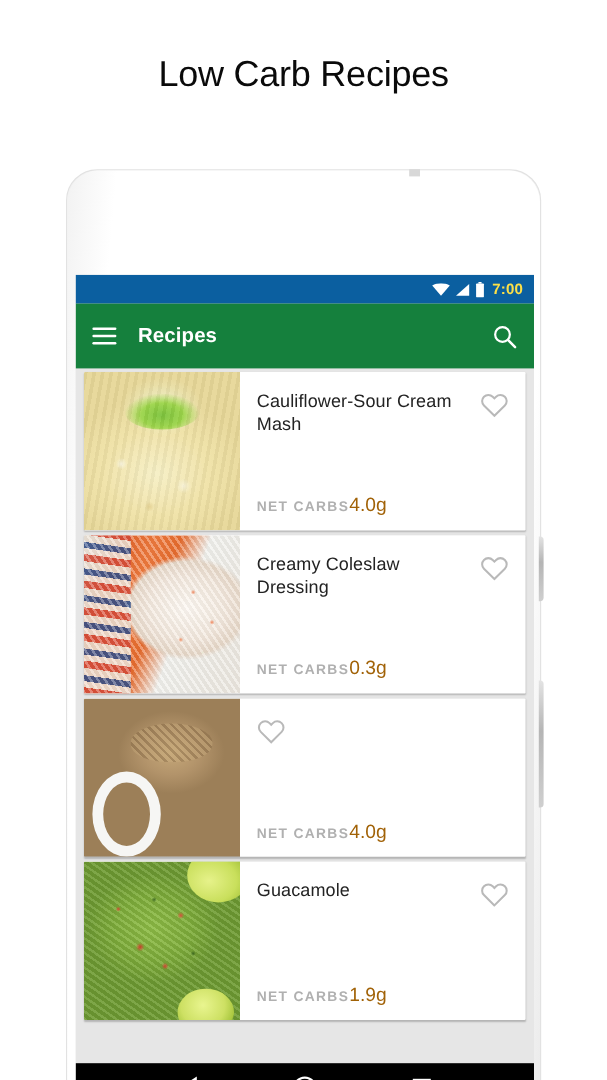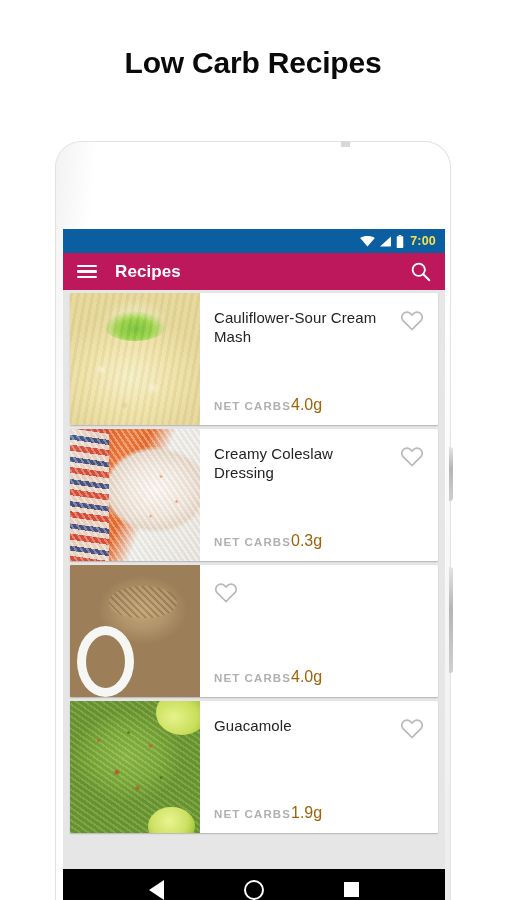--- a/index.html
+++ b/index.html
@@ -9,21 +9,21 @@
     font-family:"Liberation Sans", sans-serif;
     overflow:hidden;
     position:relative;
   }
 
   
   .page-title {
     position:absolute; top:0; left:0; right:0;
     height:100px;
     display:flex; align-items:center; justify-content:center;
-    font-size:30px; font-weight:bold; letter-spacing:-0.2px;
+    font-size:30px; font-weight:normal; letter-spacing:-0.2px;
     color:#0a0a0a;
     padding-top:26px;
   }
 
   
   .phone {
     position:absolute;
     left:55px; top:141px;
     width:396px; height:780px;
     background:#fbfbfb;
@@ -86,21 +86,21 @@
     padding-right:9px; gap:4px;
     color:#fde047;
   }
   .sb-clock { font-size:12.5px; font-weight:bold; letter-spacing:0.2px; margin-left:2px;}
   .ic-wifi { width:15px; height:11px; display:block; }
   .ic-signal { width:13px; height:11px; display:block; }
   .ic-batt { width:8px; height:13px; display:block; }
 
   
   .appbar {
-    height:37px; background:#be185d;
+    height:54px; background:#15803d;
     display:flex; align-items:center;
     padding:0 14px; gap:18px;
     color:#fff;
   }
   .hamburger { width:20px; height:14px; display:flex; flex-direction:column; justify-content:space-between; cursor:pointer;}
   .hamburger i { display:block; height:2.4px; background:#fff; border-radius:1px; }
   .appbar-title { font-size:17px; font-weight:bold; letter-spacing:0.1px; flex:1; }
   .search-ic { width:21px; height:21px; }
 
   

